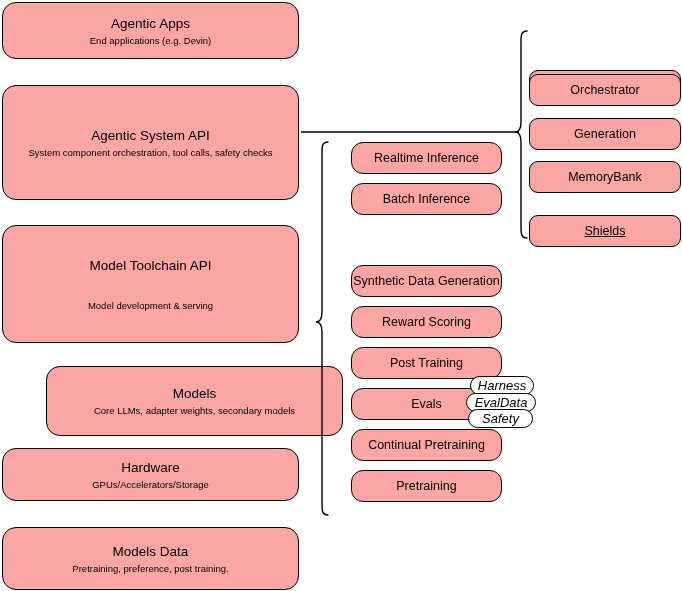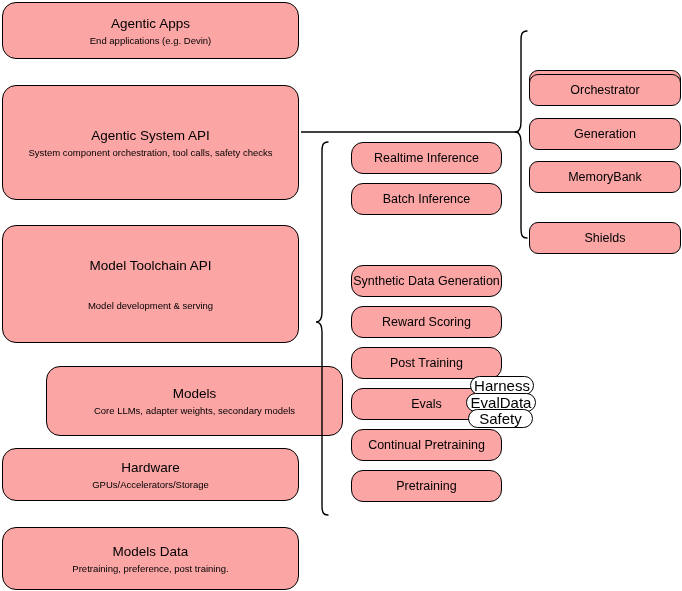--- a/index.html
+++ b/index.html
@@ -85,24 +85,25 @@
   
   .pill {
     position: absolute;
     box-sizing: border-box;
     background: #ffffff;
     border: 1.4px solid #000000;
     border-radius: 999px;
     display: flex;
     align-items: center;
     justify-content: center;
-    font-size: 15px;
+    font-size: 13px;
     line-height: 14px;
     white-space: nowrap;
     z-index: 6;
+    font-style: italic;
   }
 
   
   #connectors {
     position: absolute;
     left: 0;
     top: 0;
     width: 682px;
     height: 591px;
     pointer-events: none;
@@ -199,17 +200,17 @@
   </div>
   <div class="node right-box" style="top:74px;">
     <div class="title">Orchestrator</div>
   </div>
   <div class="node right-box" style="top:118px;">
     <div class="title">Generation</div>
   </div>
   <div class="node right-box" style="top:161px;">
     <div class="title">MemoryBank</div>
   </div>
-  <div class="node right-box" style="top:222px;">
+  <div class="node right-box" style="top:215px;text-decoration:underline;">
     <div class="title">Shields</div>
   </div>
 
 </div>
 
 </body></html>

